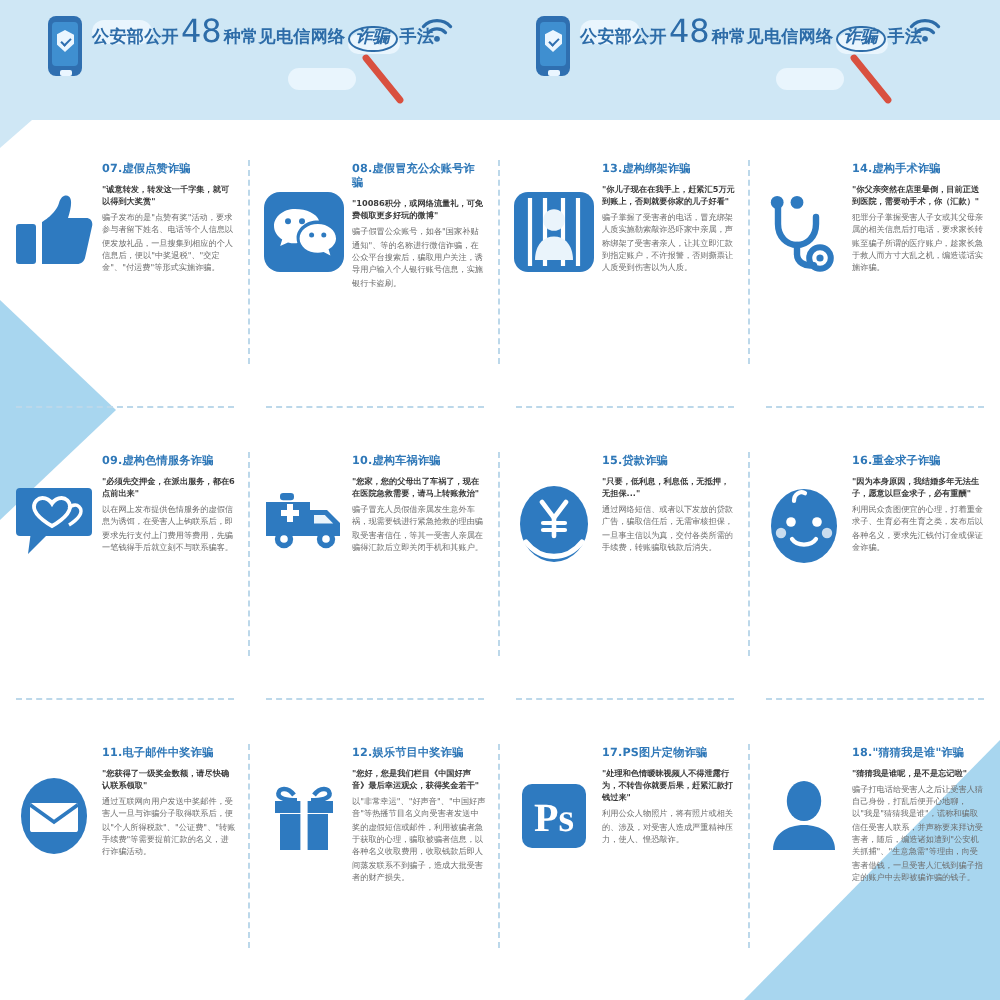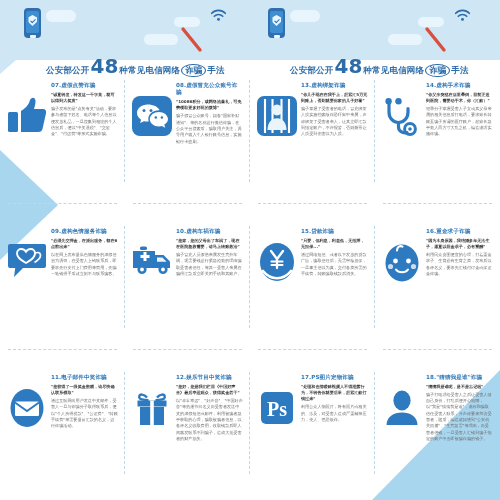--- a/index.html
+++ b/index.html
@@ -62,25 +62,25 @@
     position:absolute;left:50%;bottom:0.5px;transform:translateX(-50%);
     width:6px;height:3px;background:#eaf6ff;border-radius:1px;
   }
 
   .cloud{
     position:absolute;background:#eaf6fd;border-radius:8px;opacity:.95;
   }
 
   .hl{display:flex;align-items:baseline;white-space:nowrap;position:relative;z-index:3;}
   .hl .t{font-size:8.5px;color:#2d6ca8;font-weight:bold;letter-spacing:.2px;}
-  .hl .num{font-size:20px;color:#2d6ca8;font-weight:bold;padding:0 1px;line-height:1;margin-top:48px;}
+  .hl .num{font-size:16px;color:#2d6ca8;font-weight:normal;padding:0 1px;line-height:1;}
   .hl .circ{
     border:1.3px solid #2d6ca8;border-radius:50%;
     padding:1.5px 3px;font-size:8.5px;color:#2d6ca8;font-weight:bold;
-    margin:0 1px;line-height:1;
+    margin:0 1px;line-height:1;font-style:italic;
   }
   .wifi{
     position:absolute;top:4px;right:-2px;width:16px;height:13px;
   }
   .glass{
     position:absolute;left:0;top:0;
   }
 
   
   .grid{

